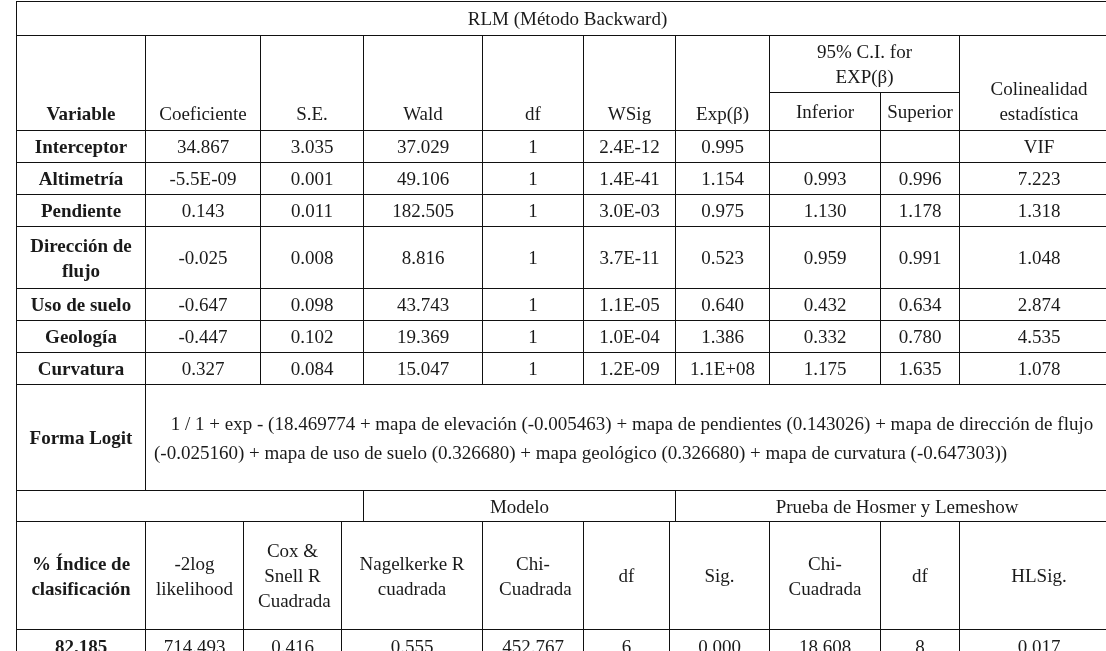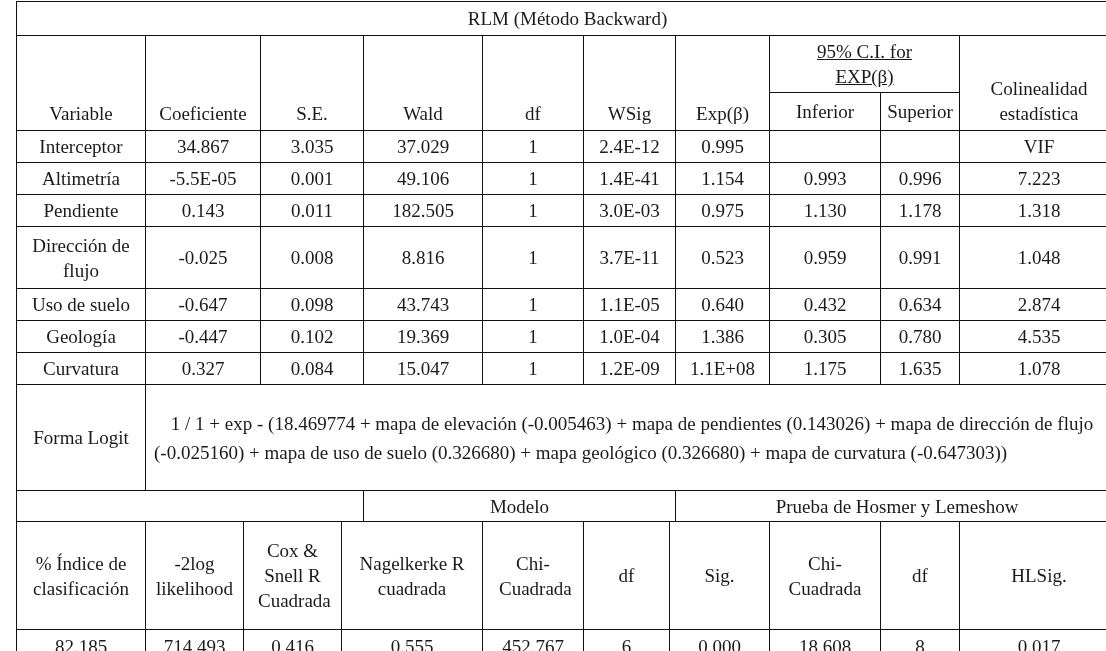--- a/index.html
+++ b/index.html
@@ -15,21 +15,21 @@
   }
   table.rlm td {
     border: 1.6px solid #111;
     padding: 0 6px;
     text-align: center;
     vertical-align: middle;
     line-height: 25px;
     font-family: "Liberation Serif", "DejaVu Serif", serif;
     font-size: 19px;
   }
-  td.left { text-align: center; }
+  td.left { text-align: center; font-weight: bold; }
   td.bottom { vertical-align: bottom !important; padding-bottom: 4px !important; }
   td.formula { text-align: right; text-align-last: left; line-height: 29px !important; padding: 2px 8px !important; }
   tr.h34 td { height: 31px; }
 </style>
 </head>
 <body>
 
 <div class="wrap">
 <table class="rlm">
   <colgroup>
@@ -54,21 +54,21 @@
   </tr>
 
   <tr style="height:57px">
     <td rowspan="2" class="left bottom">Variable</td>
     <td rowspan="2" colspan="2" class="bottom">Coeficiente</td>
     <td rowspan="2" colspan="2" class="bottom">S.E.</td>
     <td rowspan="2" class="bottom">Wald</td>
     <td rowspan="2" class="bottom">df</td>
     <td rowspan="2" colspan="2" class="bottom">WSig</td>
     <td rowspan="2" class="bottom">Exp(β)</td>
-    <td colspan="2" style="padding:0 40px;text-decoration:underline;">95% C.I. for EXP(β)</td>
+    <td colspan="2" style="padding:0 40px;">95% C.I. for EXP(β)</td>
     <td rowspan="2" class="bottom" style="padding:0 22px;text-align:center;">Colinealidad estadística</td>
   </tr>
   <tr style="height:38px">
     <td>Inferior</td>
     <td>Superior</td>
   </tr>
 
   <tr class="h34">
     <td class="left">Interceptor</td>
     <td colspan="2">34.867</td>
@@ -76,21 +76,21 @@
     <td>37.029</td>
     <td>1</td>
     <td colspan="2">2.4E-12</td>
     <td>0.995</td>
     <td></td>
     <td></td>
     <td>VIF</td>
   </tr>
   <tr class="h34">
     <td class="left">Altimetría</td>
-    <td colspan="2">-5.5E-05</td>
+    <td colspan="2">-5.5E-09</td>
     <td colspan="2">0.001</td>
     <td>49.106</td>
     <td>1</td>
     <td colspan="2">1.4E-41</td>
     <td>1.154</td>
     <td>0.993</td>
     <td>0.996</td>
     <td>7.223</td>
   </tr>
   <tr class="h34">
@@ -130,21 +130,21 @@
     <td>2.874</td>
   </tr>
   <tr class="h34">
     <td class="left">Geología</td>
     <td colspan="2">-0.447</td>
     <td colspan="2">0.102</td>
     <td>19.369</td>
     <td>1</td>
     <td colspan="2">1.0E-04</td>
     <td>1.386</td>
-    <td>0.305</td>
+    <td>0.332</td>
     <td>0.780</td>
     <td>4.535</td>
   </tr>
   <tr class="h34">
     <td class="left">Curvatura</td>
     <td colspan="2">0.327</td>
     <td colspan="2">0.084</td>
     <td>15.047</td>
     <td>1</td>
     <td colspan="2">1.2E-09</td>

